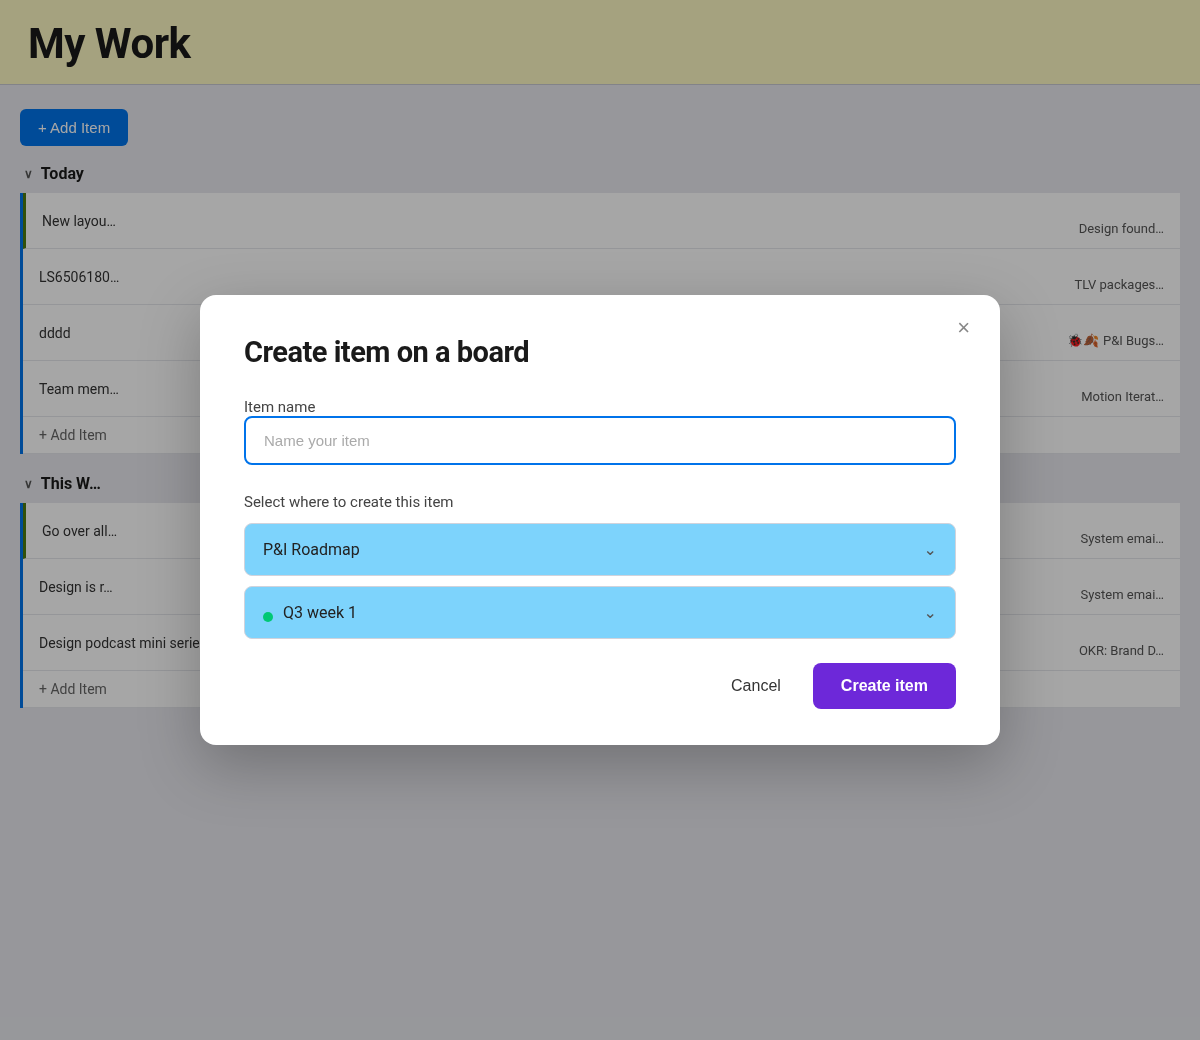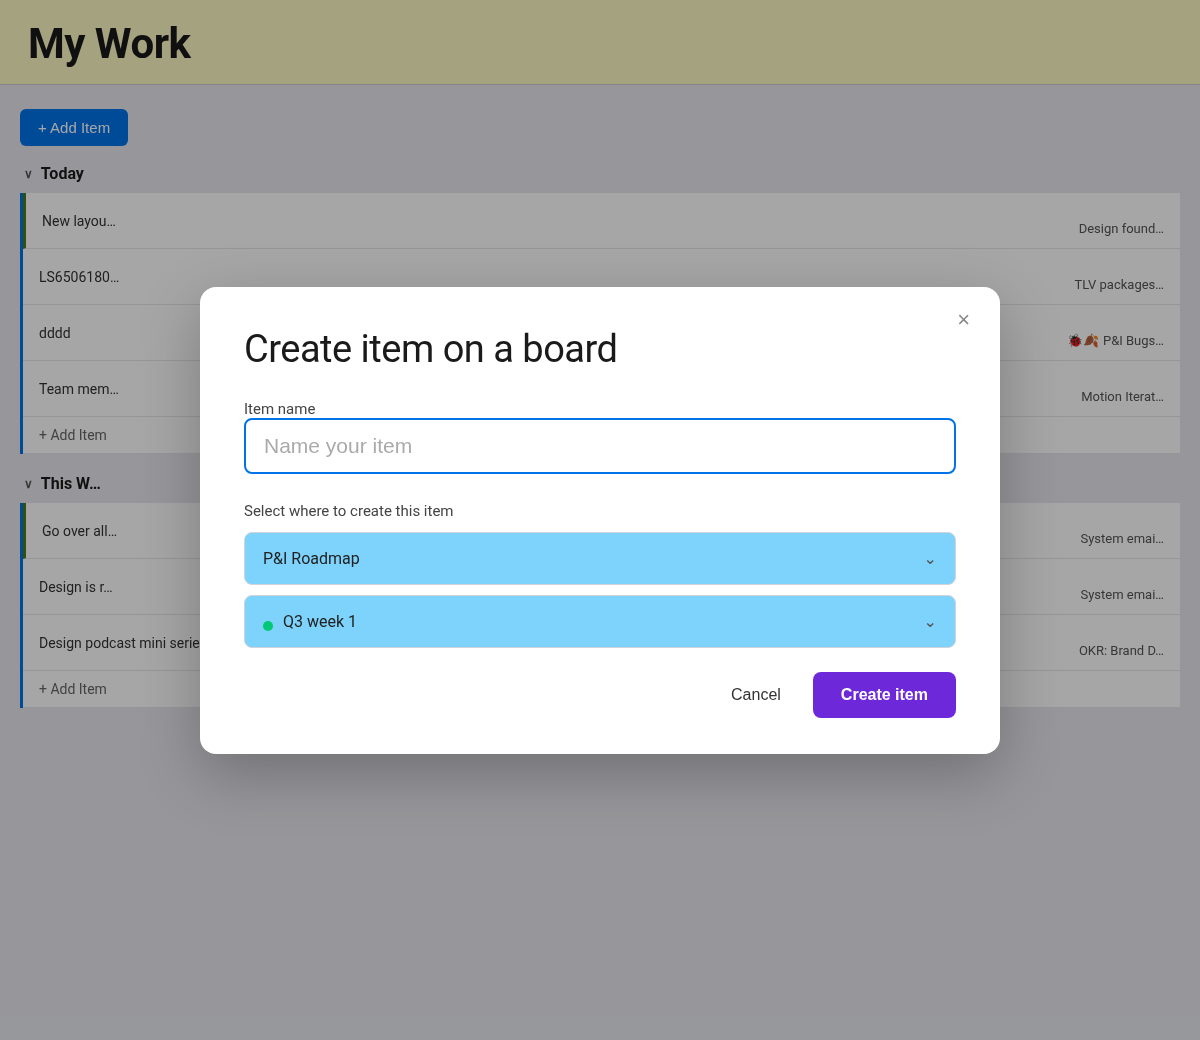--- a/index.html
+++ b/index.html
@@ -146,40 +146,40 @@
       background: none;
       border: none;
       font-size: 22px;
       color: #888;
       cursor: pointer;
       line-height: 1;
       padding: 4px 8px;
     }
 
     .modal-title {
-      font-size: 38px;
-      font-weight: 400;
+      font-size: 29px;
+      font-weight: 700;
       color: #1a1a1a;
       margin-bottom: 28px;
       letter-spacing: -0.5px;
     }
 
     .field-label {
       font-size: 15px;
       color: #444;
       margin-bottom: 10px;
       font-weight: 400;
     }
 
     .item-name-input {
       width: 100%;
       border: 2px solid #0073ea;
       border-radius: 8px;
       padding: 14px 18px;
-      font-size: 21px;
+      font-size: 15px;
       color: #333;
       outline: none;
       margin-bottom: 28px;
     }
 
     .item-name-input::placeholder {
       color: #aaa;
     }
 
     .select-label {

